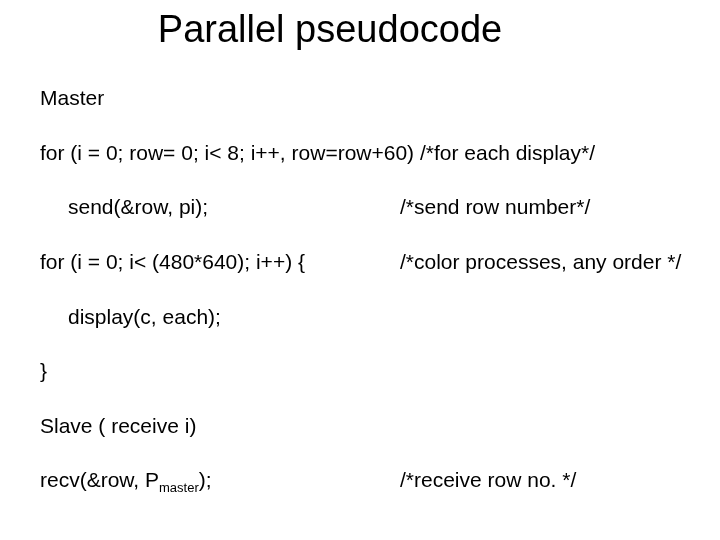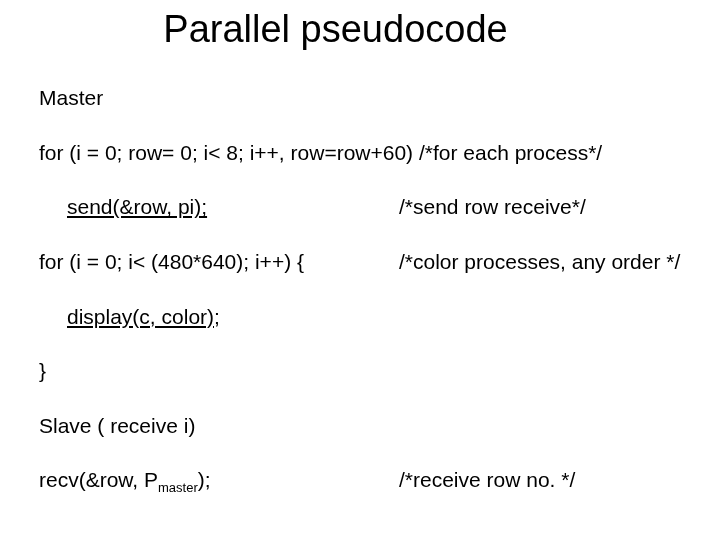--- a/index.html
+++ b/index.html
@@ -9,49 +9,49 @@
     height: 540px;
     background: #fff;
     font-family: Arial, Helvetica, sans-serif;
     color: #000;
     overflow: hidden;
   }
   .slide {
     width: 660px;
     height: 540px;
     box-sizing: border-box;
-    padding: 8px 28px 0 39px;
+    padding: 8px 28px 0 28px;
   }
   .title {
     font-size: 38px;
     text-align: center;
     margin: 0 0 6px 0;
     font-weight: normal;
   }
   .content {
     font-size: 21px;
     line-height: 1.3;
     white-space: pre;
   }
-  .indent1 { padding-left: 28px; display:inline-block;text-decoration:underline; }
-  .line { display:block; position:relative; }
+  .indent1 { padding-left: 28px; display:inline-block; }
+  .line { display:block; position:relative;margin-left:12px; }
   .cmt { position:absolute; left:360px; }
   .sub { font-size: 0.62em; vertical-align: sub; }
 </style>
 </head>
 <body>
 
 <div class="slide">
   <h1 class="title">Parallel pseudocode</h1>
   <div class="content">
 <span class="line">Master</span>
-<span class="line"><span>for (i = 0; row= 0; i&lt; 8; i++, row=row+60) </span><span>/*for each process*/</span></span>
-<span class="line"><span class="indent1">send(&amp;row, pi);</span><span class="cmt">/*send row receive*/</span></span>
+<span class="line"><span>for (i = 0; row= 0; i&lt; 8; i++, row=row+60) </span><span>/*for each display*/</span></span>
+<span class="line"><span class="indent1">send(&amp;row, pi);</span><span class="cmt">/*send row number*/</span></span>
 <span class="line"><span>for (i = 0; i&lt; (480*640); i++) {</span><span class="cmt">/*color processes, any order */</span></span>
-<span class="line"><span class="indent1">display(c, color);</span></span>
+<span class="line"><span class="indent1">display(c, each);</span></span>
 <span class="line">}</span>
 <span class="line">Slave ( receive i)</span>
 <span class="line"><span><span>recv(&amp;row, P</span><span class="sub">master</span><span>);</span></span><span class="cmt">/*receive row no. */</span></span>
 
 
 
 
 
 
 

